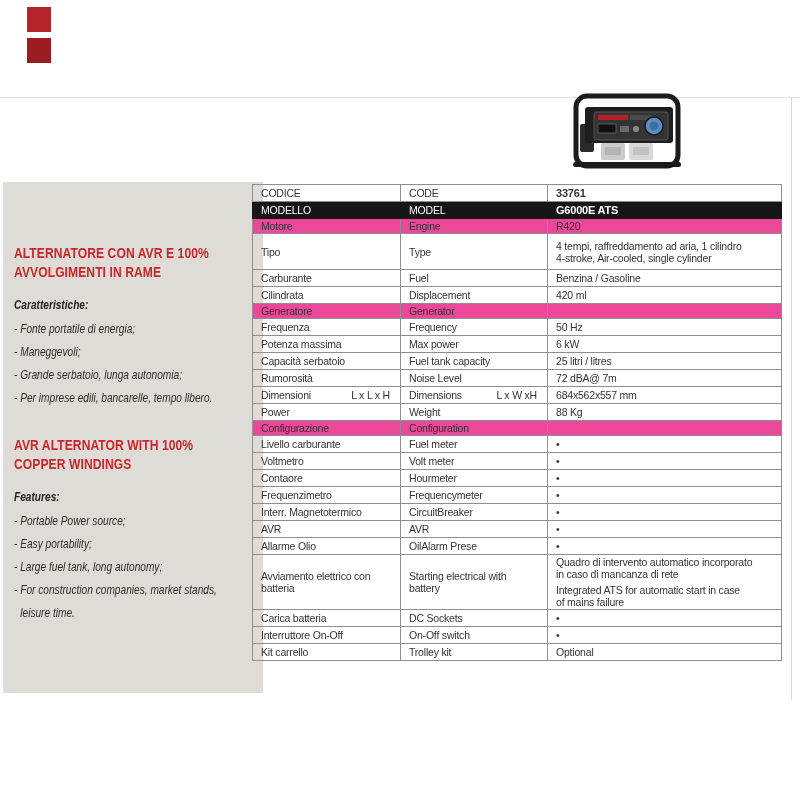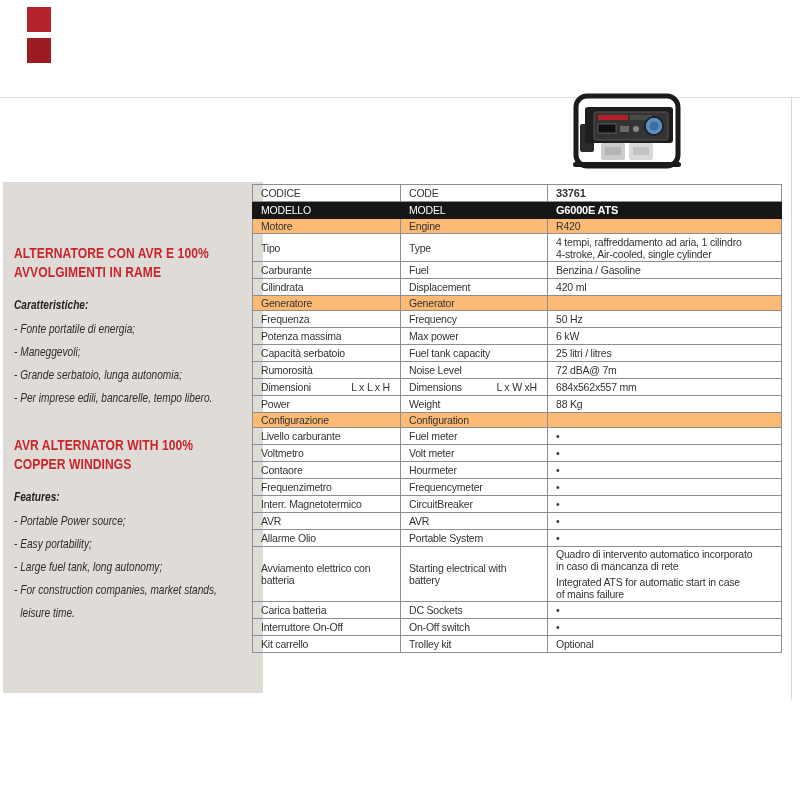--- a/index.html
+++ b/index.html
@@ -30,22 +30,22 @@
   .sb-list { list-style:none; margin-top:5px; font-style:italic; font-size:13px; color:#2c2c2c; }
   .sb-list li { line-height:23px; padding-left:8px; text-indent:-8px; }
 
   
   .spec-table { position:absolute; left:252px; top:184px; width:529px;
                 border-collapse:collapse; table-layout:fixed;
                 font-size:10.5px; letter-spacing:-0.2px; color:#333; }
   .spec-table td { border:1px solid #8e8e8e; padding:1px 8px; vertical-align:middle; line-height:12px; }
   .spec-table tr { height:17px; }
   .spec-table tr.section { height:15px; }
-  .spec-table tr.section td { background:#fdba74; }
-  .spec-table tr.tall { height:28px; }
+  .spec-table tr.section td { background:#ec4899; }
+  .spec-table tr.tall { height:36px; }
   .spec-table tr.xtall { height:55px; }
   .spec-table tr.model td { background:#161616; color:#fff; border-color:#161616; }
   .spec-table tr.model .c-val, .spec-table tr.code .c-val { font-weight:bold; font-size:11px; }
   .spec-table .c-val { white-space:pre-line; }
   .spec-table .has-extra { }
   .spec-table .has-extra .extra { float:right; padding-right:2px; }
   .spec-table .p2 { margin-top:4px; }
 </style>
 </head>
 <body>
@@ -201,21 +201,21 @@
           <td class="c-en">CircuitBreaker</td>
           <td class="c-val">•</td>
         </tr>
         <tr>
           <td class="c-it">AVR</td>
           <td class="c-en">AVR</td>
           <td class="c-val">•</td>
         </tr>
         <tr>
           <td class="c-it">Allarme Olio</td>
-          <td class="c-en">Portable System</td>
+          <td class="c-en">OilAlarm Prese</td>
           <td class="c-val">•</td>
         </tr>
         <tr class="xtall">
           <td class="c-it">Avviamento elettrico con batteria</td>
           <td class="c-en">Starting electrical with battery</td>
           <td class="c-val"><div>Quadro di intervento automatico incorporato
 in caso di mancanza di rete</div><div class="p2">Integrated ATS for automatic start in case
 of mains failure</div></td>
         </tr>
         <tr>

